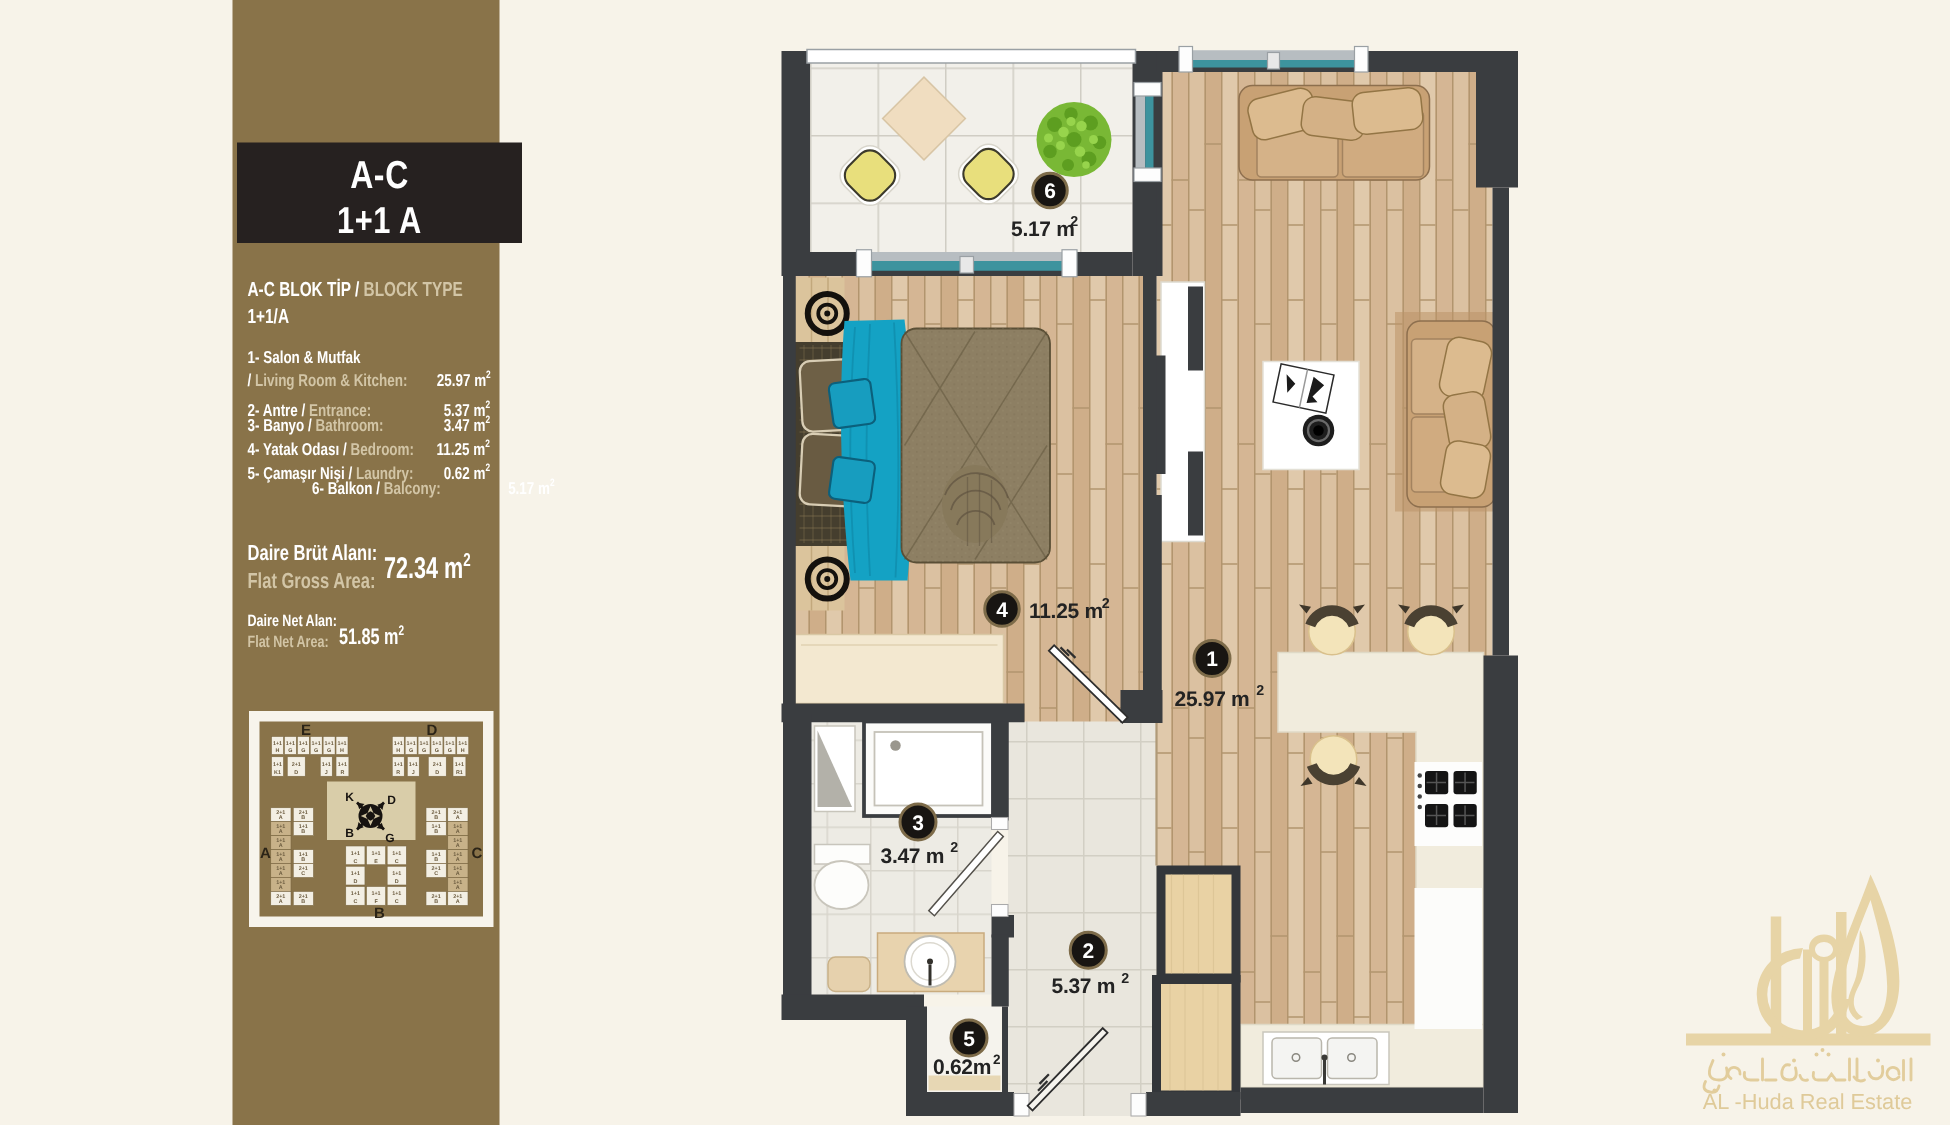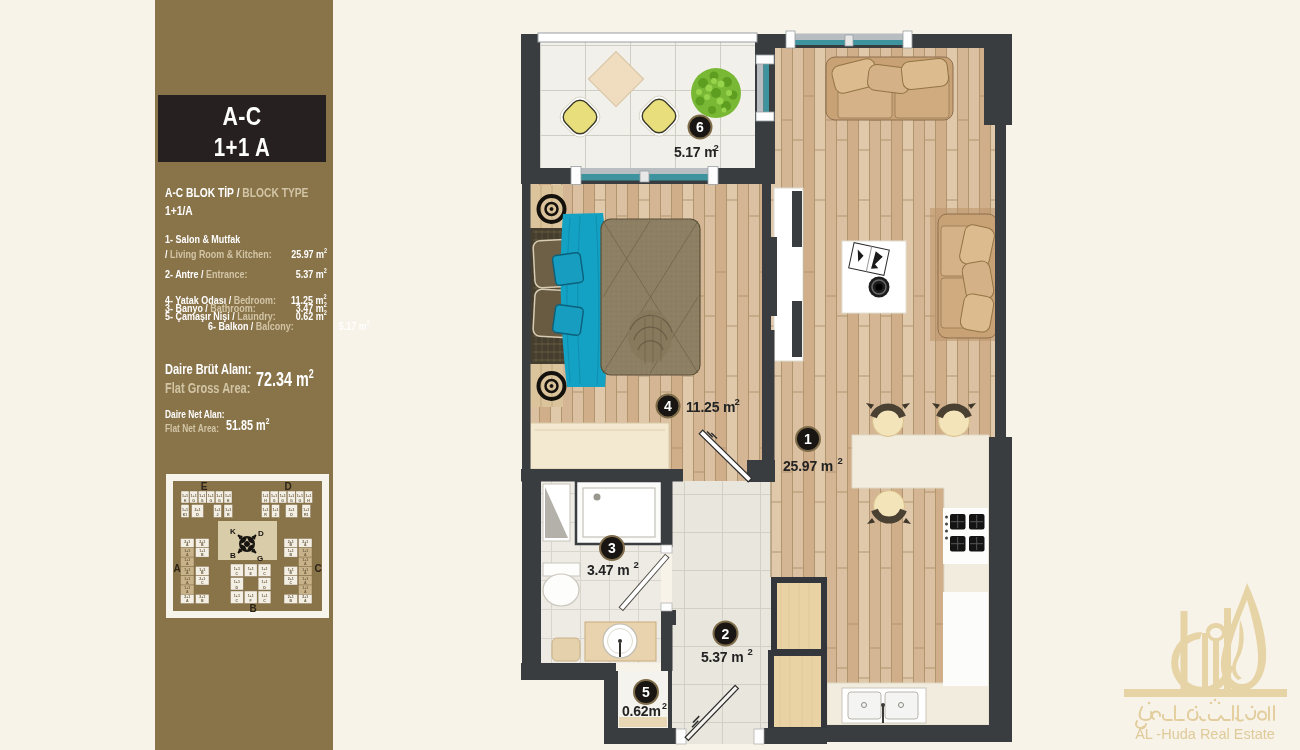--- a/index.html
+++ b/index.html
@@ -1,19 +1,19 @@
 <!DOCTYPE html>
 <html><head>
 <meta charset="utf-8">
 <style>
   html,body{margin:0;padding:0;}
   body{width:1300px;height:750px;background:#f7f3e9;font-family:"Liberation Sans",sans-serif;overflow:hidden;position:relative;}
   .abs{position:absolute;}
   #sidebar{position:absolute;left:155px;top:0;width:178px;height:750px;background:#897349;}
-  #tbox{position:absolute;left:3px;top:95px;width:168px;height:67px;background:#262120;color:#fff;text-align:center;}
+  #tbox{position:absolute;left:3px;top:95px;width:190px;height:67px;background:#262120;color:#fff;text-align:center;}
   #tbox .l1{margin-top:6px;font-size:26px;font-weight:bold;transform:scaleX(0.82);letter-spacing:0.5px;}
   #tbox .l2{margin-top:1px;font-size:25px;font-weight:bold;transform:scaleX(0.82);letter-spacing:0.5px;}
   .sbtxt{position:absolute;color:#fff;white-space:nowrap;transform-origin:0 0;transform:scaleX(0.76);}
   .tan{color:#d2c5a6;}
   .row{position:absolute;left:10px;width:168px;height:15px;}
   .row .lab{position:absolute;left:0;top:0;font-size:11.5px;font-weight:bold;color:#fff;white-space:nowrap;transform-origin:0 0;transform:scaleX(0.78);}
   .row .val{position:absolute;right:6px;top:0;font-size:11.5px;font-weight:bold;color:#fff;white-space:nowrap;transform-origin:100% 0;transform:scaleX(0.78);}
   sup{font-size:62%;vertical-align:super;line-height:0;}
 </style>
 </head>
@@ -30,21 +30,21 @@
       <span class="lab">1- Salon &amp; Mutfak</span>
     </div>
   <div class="row" style="top:248px;text-decoration:underline;">
       <span class="lab">/ <span class="tan">Living Room &amp; Kitchen:</span></span>
       <span class="val">25.97 m<sup>2</sup></span>
     </div>
   <div class="row" style="top:268px;">
       <span class="lab">2- Antre / <span class="tan">Entrance:</span></span>
       <span class="val">5.37 m<sup>2</sup></span>
     </div>
-  <div class="row" style="top:278px;margin-top:24px;">
+  <div class="row" style="top:278px;">
       <span class="lab">3- Banyo / <span class="tan">Bathroom:</span></span>
       <span class="val">3.47 m<sup>2</sup></span>
     </div>
   <div class="row" style="top:294px;">
       <span class="lab">4- Yatak Odası / <span class="tan">Bedroom:</span></span>
       <span class="val">11.25 m<sup>2</sup></span>
     </div>
   <div class="row" style="top:310px;">
       <span class="lab">5- Çamaşır Nişi / <span class="tan">Laundry:</span></span>
       <span class="val">0.62 m<sup>2</sup></span>

